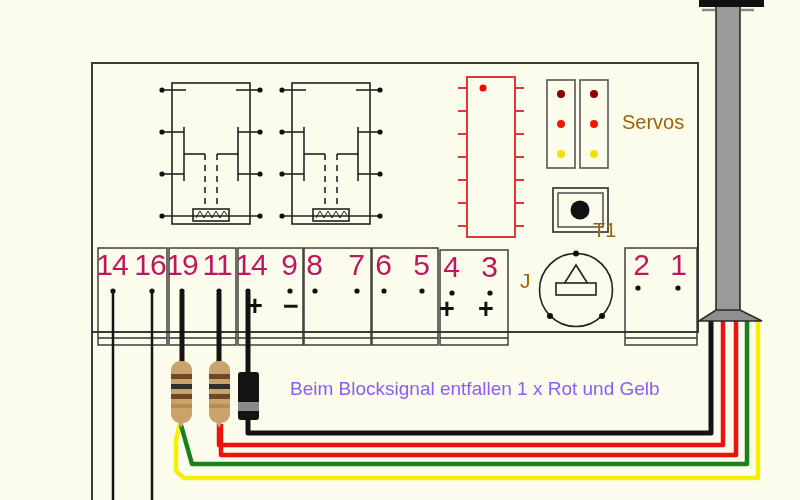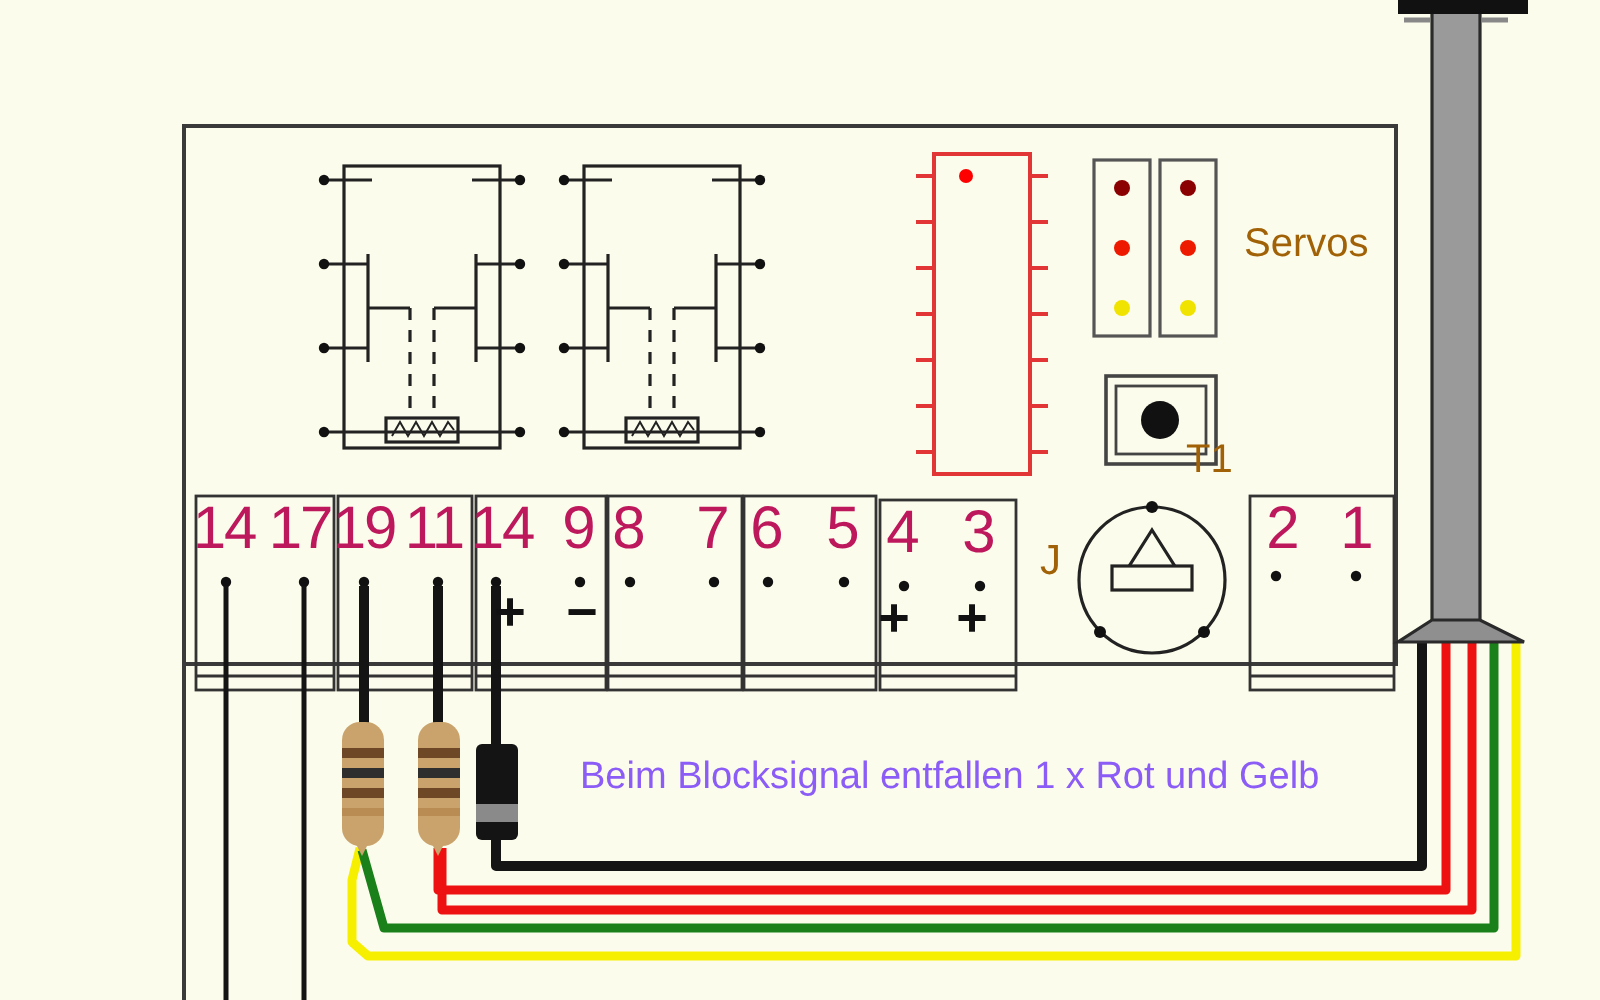--- a/index.html
+++ b/index.html
@@ -173,21 +173,21 @@
   <g>
     <line x1="702" y1="10" x2="715" y2="10" stroke="#888" stroke-width="2.5"></line>
     <line x1="741" y1="10" x2="754" y2="10" stroke="#888" stroke-width="2.5"></line>
     <rect x="716" y="5" width="24" height="306" fill="#9a9a9a" stroke="#2a2a2a" stroke-width="1.6"></rect>
     <rect x="699" y="0" width="65" height="7" fill="#111"></rect>
     <polygon points="716,310 740,310 762,321 699,321" fill="#8f8f8f" stroke="#2a2a2a" stroke-width="1.6"></polygon>
   </g>
 </svg>
 
   <span class="tnum" style="left:112px">14</span>
-  <span class="tnum" style="left:150px">17</span>
+  <span class="tnum" style="left:150px">16</span>
   <span class="tnum" style="left:182px">19</span>
   <span class="tnum" style="left:217px">11</span>
   <span class="tnum" style="left:251px">14</span>
   <span class="tnum" style="left:289px">9</span>
   <span class="tnum" style="left:314px">8</span>
   <span class="tnum" style="left:356px">7</span>
   <span class="tnum" style="left:383px">6</span>
   <span class="tnum" style="left:421px">5</span>
   <span class="tnum" style="left:451px;top:252px">4</span>
   <span class="tnum" style="left:489px;top:252px">3</span>

